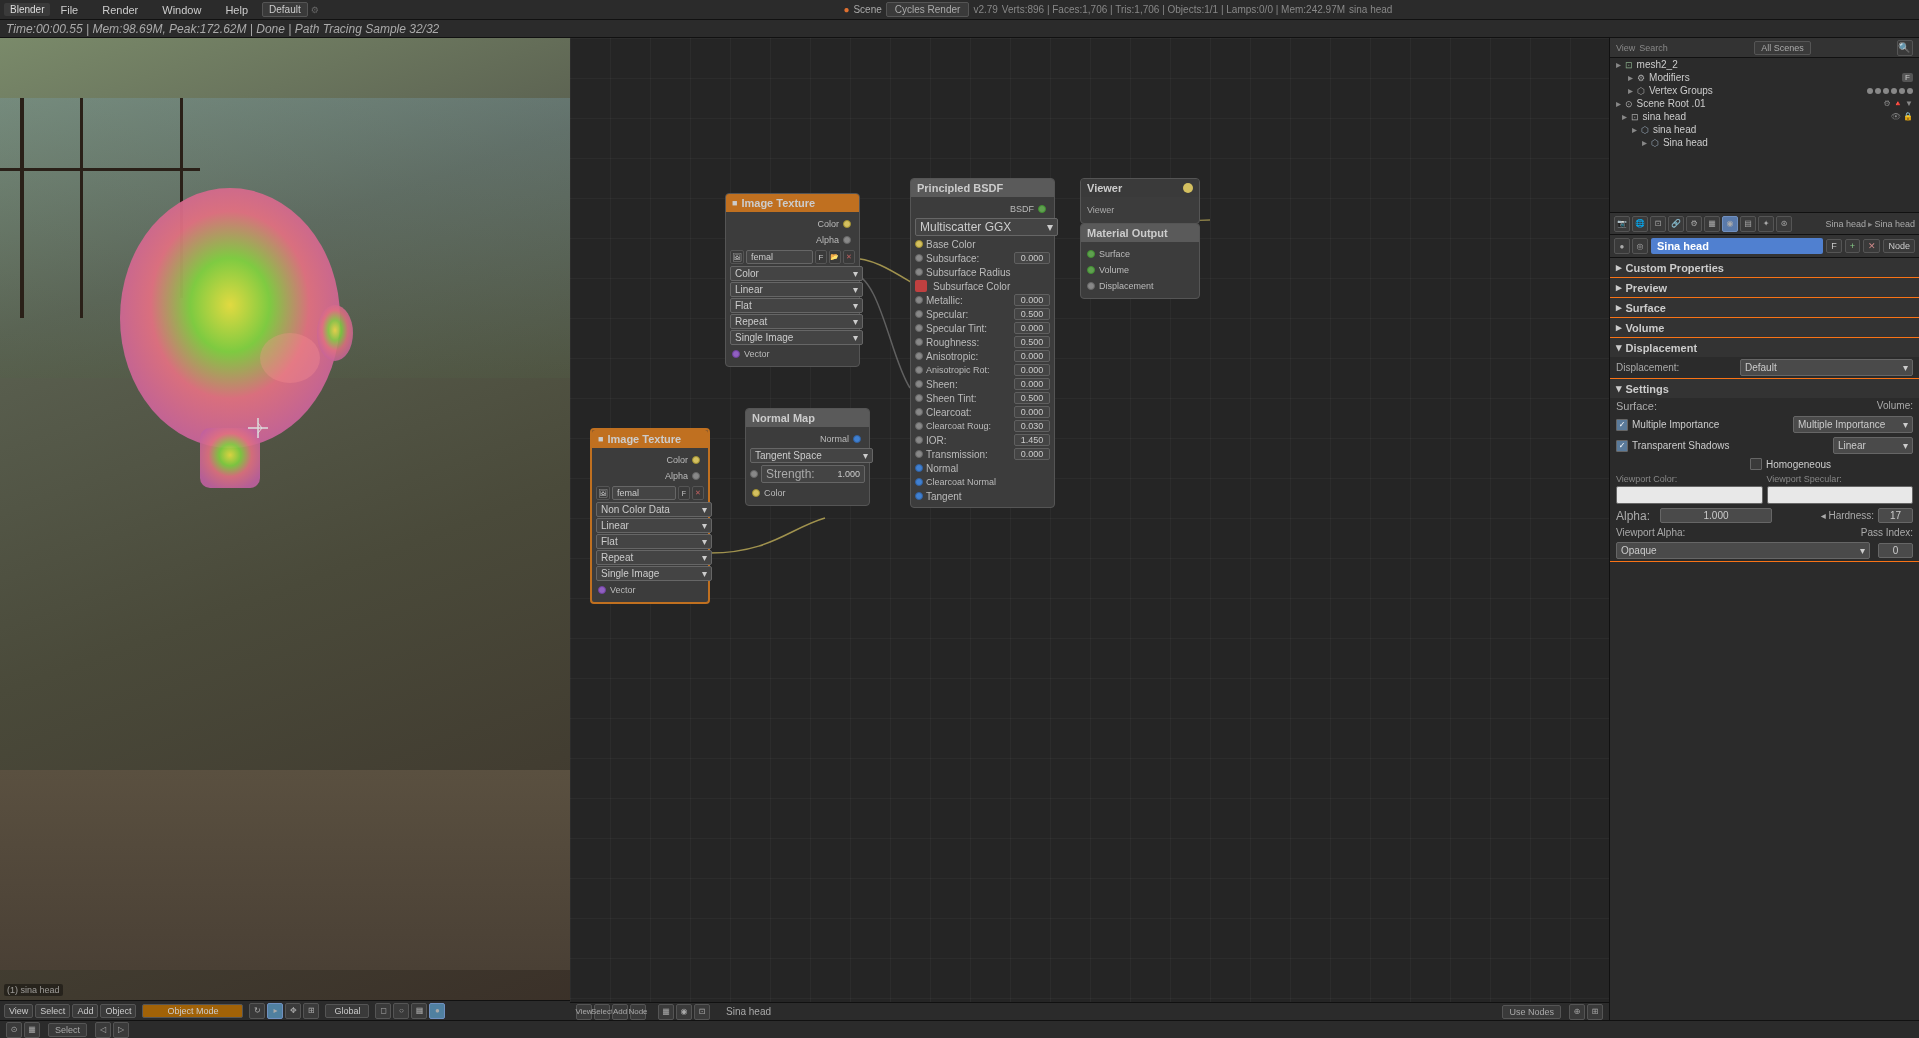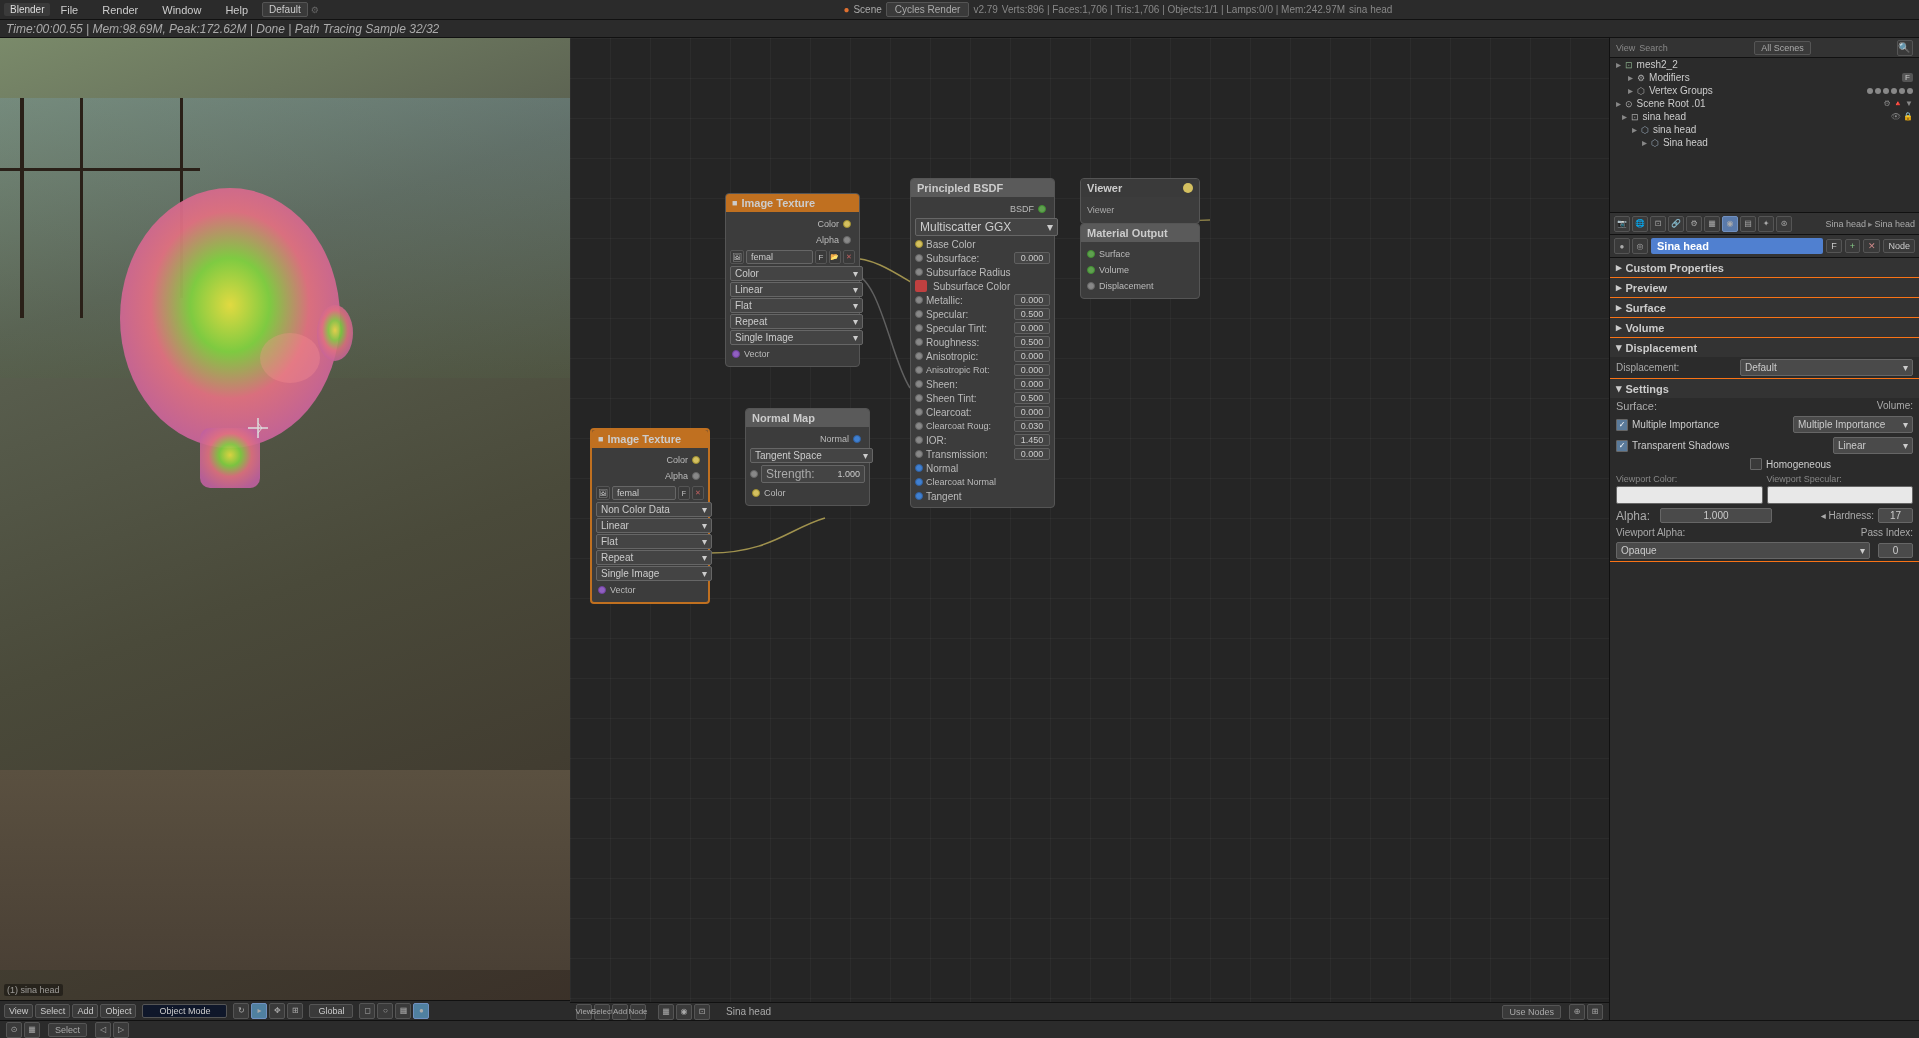--- a/index.html
+++ b/index.html
@@ -502,21 +502,21 @@
 
   <div class="vp-label" style="bottom:24px;left:4px;">(1) sina head</div>
 
   <div style="position:absolute;bottom:0;left:0;right:0;height:20px;background:#2b2b2b;display:flex;align-items:center;padding:0 4px;gap:6px;border-top:1px solid #111;">
     <div style="display:flex;gap:2px;">
       <div style="background:#3a3a3a;border:1px solid #555;border-radius:2px;padding:1px 4px;font-size:9px;cursor:pointer;">View</div>
       <div style="background:#3a3a3a;border:1px solid #555;border-radius:2px;padding:1px 4px;font-size:9px;cursor:pointer;">Select</div>
       <div style="background:#3a3a3a;border:1px solid #555;border-radius:2px;padding:1px 4px;font-size:9px;cursor:pointer;">Add</div>
       <div style="background:#3a3a3a;border:1px solid #555;border-radius:2px;padding:1px 4px;font-size:9px;cursor:pointer;">Object</div>
     </div>
-    <div style="background:#0f172a;border:1px solid #555;border-radius:2px;padding:1px 16px;font-size:9px;">Object Mode</div>
+    <div style="background:#a16207;border:1px solid #555;border-radius:2px;padding:1px 24px;font-size:9px;">Object Mode</div>
     <div style="display:flex;gap:2px;">
       <div class="toolbar-icon">↻</div>
       <div class="toolbar-icon active">▸</div>
       <div class="toolbar-icon">✥</div>
       <div class="toolbar-icon">⊞</div>
     </div>
     <div style="background:#3a3a3a;border:1px solid #555;border-radius:2px;padding:1px 8px;font-size:9px;">Global</div>
     <div style="display:flex;gap:2px;">
       <div class="toolbar-icon">◻</div>
       <div class="toolbar-icon">○</div>

